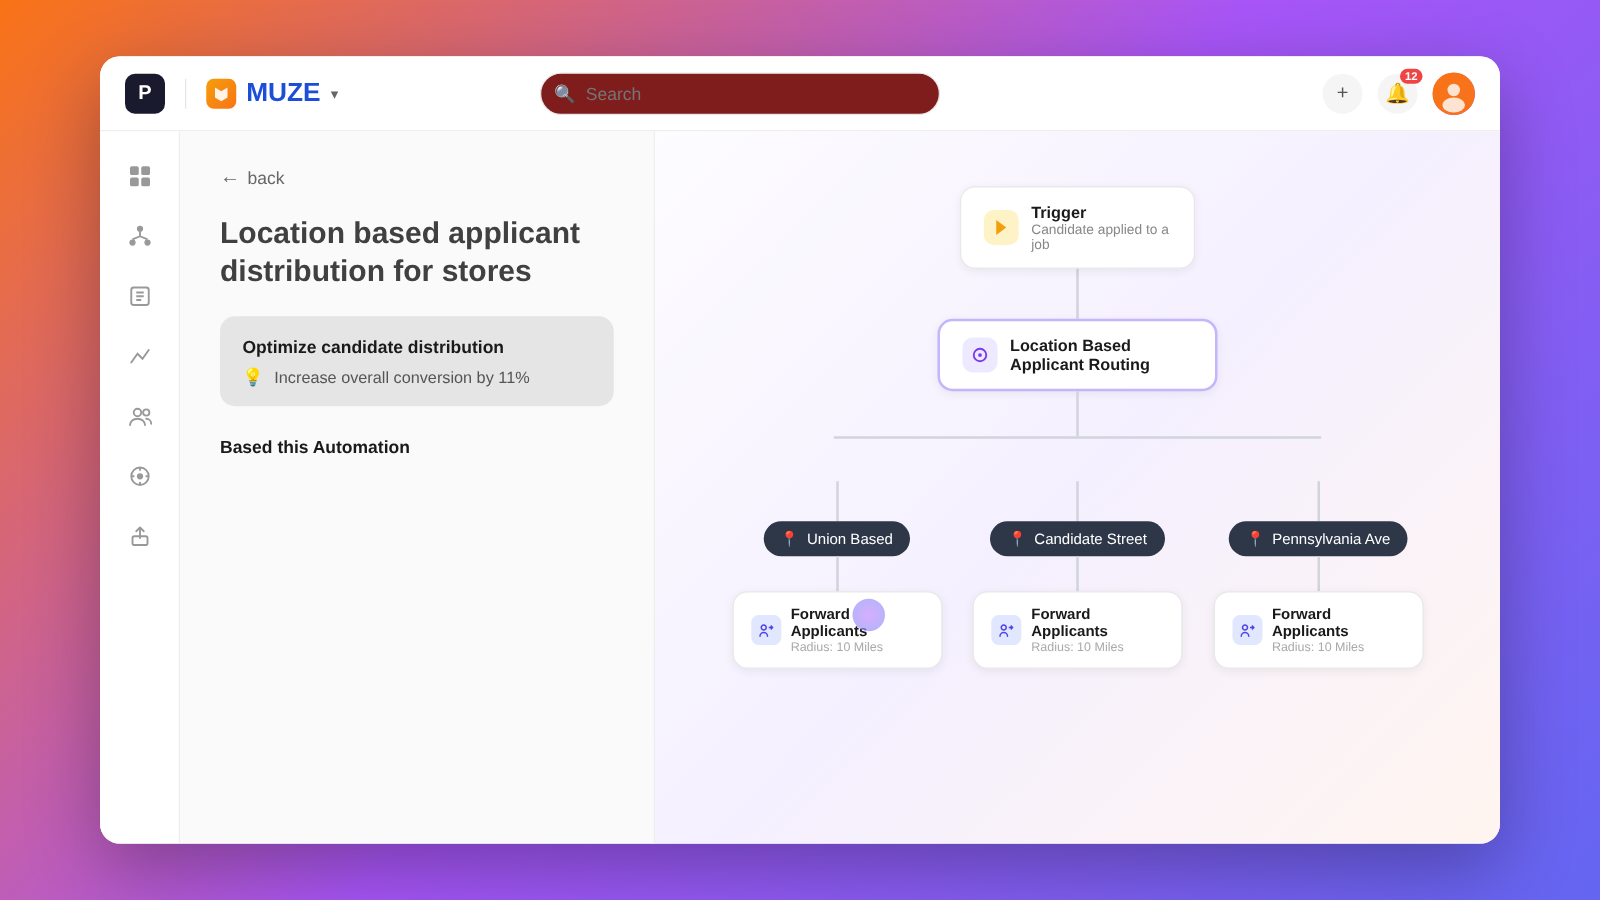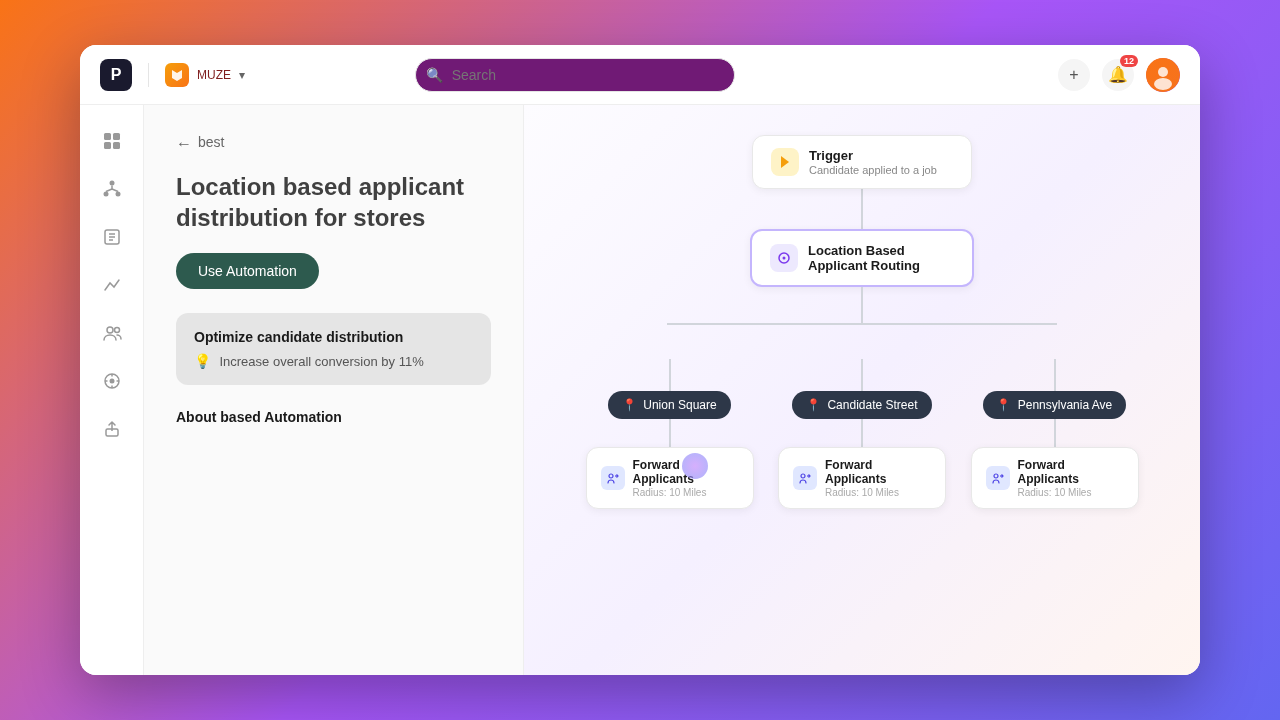--- a/index.html
+++ b/index.html
@@ -67,23 +67,23 @@
       width: 24px;
       height: 24px;
       background: linear-gradient(135deg, #f59e0b, #f97316);
       border-radius: 6px;
       display: flex;
       align-items: center;
       justify-content: center;
     }
 
     .brand-name {
-      font-size: 12px;
-      font-weight: 400;
-      color: #7f1d1d;
+      font-size: 21px;
+      font-weight: 700;
+      color: #1d4ed8;
     }
 
     .chevron-down {
       color: #666;
       font-size: 12px;
     }
 
     .search-bar {
       flex: 1;
       max-width: 320px;
@@ -91,21 +91,21 @@
       position: relative;
     }
 
     .search-bar input {
       width: 100%;
       padding: 8px 16px 8px 36px;
       border: 1px solid #e5e5e5;
       border-radius: 24px;
       font-size: 14px;
       color: #999;
-      background: #701a75;
+      background: #7f1d1d;
       outline: none;
     }
 
     .search-icon-wrap {
       position: absolute;
       left: 12px;
       top: 50%;
       transform: translateY(-50%);
       color: #999;
       font-size: 14px;
@@ -303,21 +303,22 @@
       border: 1.5px solid #e8e8e8;
       padding: 12px 18px;
       display: flex;
       align-items: center;
       gap: 10px;
       box-shadow: 0 2px 8px rgba(0,0,0,0.06);
       position: relative;
     }
 
     .trigger-node {
-      width: 220px;
+      width: 188px;
+      margin-top: 14px;
     }
 
     .node-icon {
       width: 28px;
       height: 28px;
       border-radius: 8px;
       display: flex;
       align-items: center;
       justify-content: center;
       font-size: 14px;
@@ -521,37 +522,36 @@
           <rect x="4" y="10" width="12" height="7" rx="1.5" stroke="#999" stroke-width="1.5" fill="none"></rect>
           <line x1="10" y1="3" x2="10" y2="12" stroke="#999" stroke-width="1.5"></line>
           <polyline points="7,6 10,3 13,6" stroke="#999" stroke-width="1.5" fill="none" stroke-linecap="round" stroke-linejoin="round"></polyline>
         </svg>
       </div>
     </div>
 
     <div class="left-panel">
       <a class="back-link">
         <span class="back-arrow">←</span>
-        <span>best</span>
+        <span>back</span>
       </a>
 
       <h1 class="page-title">Location based applicant distribution for stores</h1>
 
-      <button class="use-automation-btn">Use Automation</button>
 
       <div class="info-card">
         <div class="info-card-title">Optimize candidate distribution</div>
         <div class="info-card-item">
           <span class="lightbulb-icon">💡</span>
           <span>Increase overall conversion by 11%</span>
         </div>
       </div>
 
       <div class="about-section">
-        <div class="about-title">About based Automation</div>
+        <div class="about-title">Based this Automation</div>
       </div>
     </div>
 
     <div class="right-panel">
       <div class="flow-diagram">
 
         <div class="flow-node trigger-node">
           <div class="node-icon trigger-icon-bg">
             <svg width="14" height="14" viewBox="0 0 14 14" fill="none">
               <polygon points="3,1 11,7 3,13" fill="#f59e0b"></polygon>
@@ -582,21 +582,21 @@
           <div style="width:2px;height:36px;background:#d1d5db;margin:0 auto;"></div>
 
           <div style="height:2px;background:#d1d5db;width:390px;position:absolute;top:36px;left:50%;transform:translateX(-50%);"></div>
 
           <div style="display:flex;justify-content:space-between;align-items:flex-start;margin-top:36px;">
 
             <div class="branch">
               <div style="width:2px;height:32px;background:#d1d5db;"></div>
               <div class="location-pill">
                 <span>📍</span>
-                <span>Union Square</span>
+                <span>Union Based</span>
               </div>
               <div style="width:2px;height:28px;background:#d1d5db;"></div>
               <div class="forward-node">
                 <div class="node-icon forward-icon-bg" style="width:24px;height:24px;border-radius:6px;">
                   <svg width="12" height="12" viewBox="0 0 12 12" fill="none">
                     <circle cx="4" cy="4" r="2" stroke="#4f46e5" stroke-width="1.2" fill="none"></circle>
                     <path d="M1 11c0-2 1.5-3 3-3s3 1 3 3" stroke="#4f46e5" stroke-width="1.2" fill="none" stroke-linecap="round"></path>
                     <line x1="8" y1="4" x2="11" y2="4" stroke="#4f46e5" stroke-width="1.2"></line>
                     <polyline points="9.5,2.5 11,4 9.5,5.5" stroke="#4f46e5" stroke-width="1.2" fill="none"></polyline>
                   </svg>

